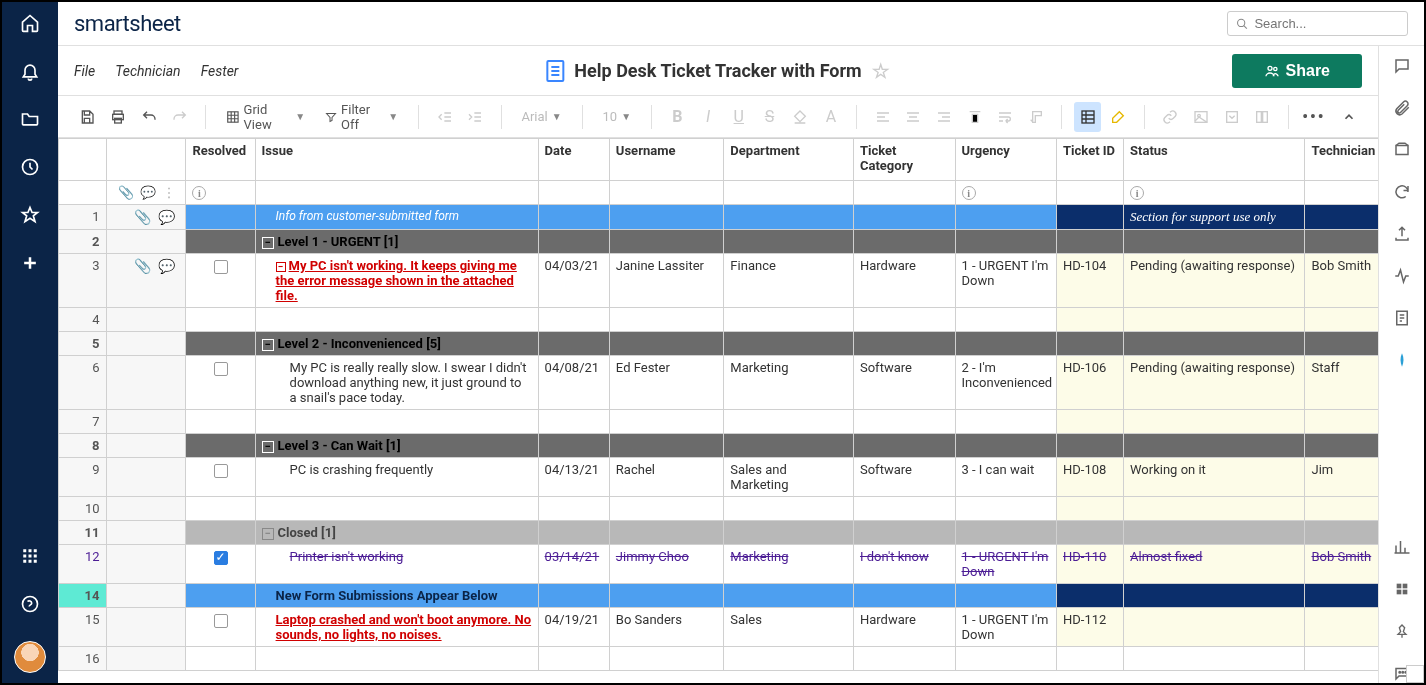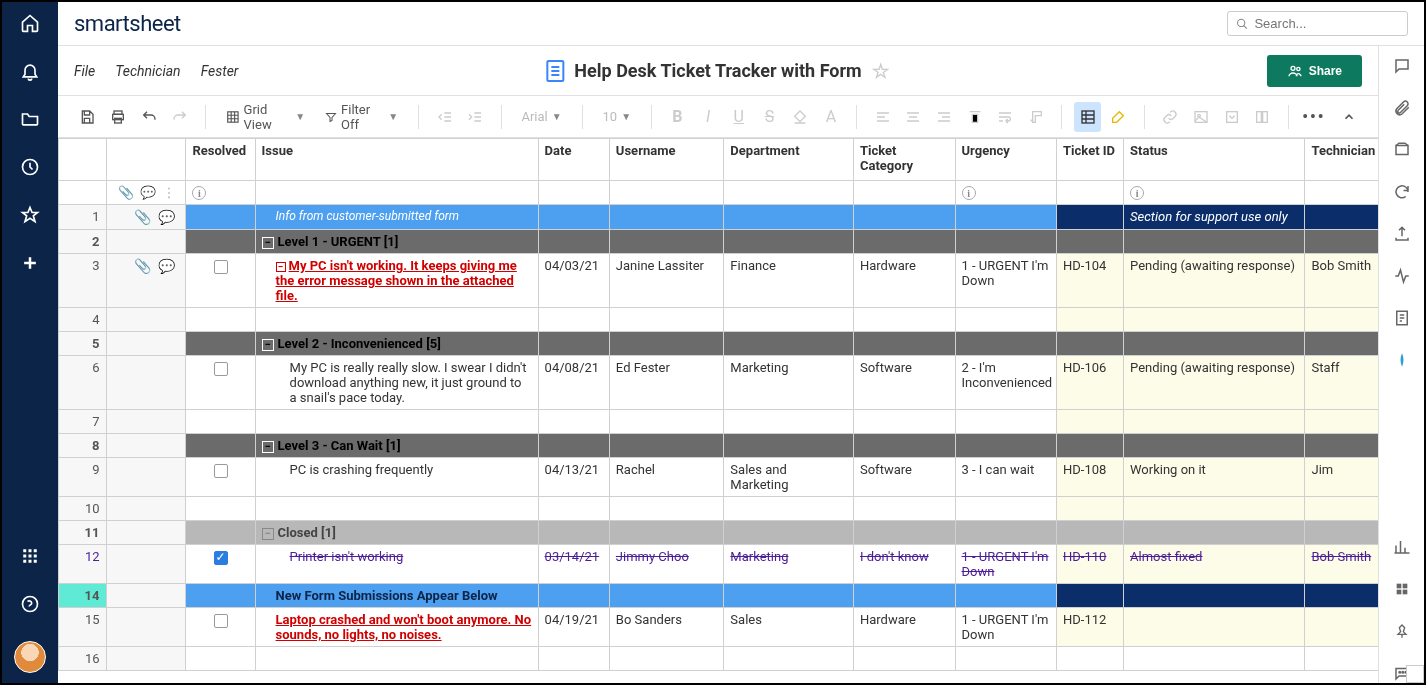--- a/index.html
+++ b/index.html
@@ -19,21 +19,21 @@
 .search { margin-left:auto; border:1px solid #ccc; border-radius:3px; padding:4px 8px; width:181px; display:flex; align-items:center; gap:6px; color:#888;}
 .search input { border:none; outline:none; font-size:13px; width:100%; }
 
 .menubar { position:absolute; left:56px; top:44px; right:46px; height:50px; border-bottom:1px solid #e0e0e0; display:flex; align-items:center; padding:0 16px; }
 .menubar .menu { display:flex; gap:20px;font-style:italic; }
 .menubar .menu span { cursor:pointer; color:#333; font-size: 14px;}
 .doctitle { position:absolute; left:50%; transform:translateX(-50%); display:flex; align-items:center; gap:10px; font-size:18px; font-weight:700; }
 .doctitle .docicon { width:18px; height:22px; border:2px solid #3a86ff; border-radius:2px; position:relative; }
 .doctitle .docicon::after{content:""; position:absolute; left:3px; right:3px; top:4px; height:2px; background:#3a86ff; box-shadow:0 4px 0 #3a86ff, 0 8px 0 #3a86ff;}
 .star { color:#ccc; font-size:20px; cursor:pointer;}
-.sharebtn { margin-left:auto; background:#0d7a5f; color:#fff; border:none; padding:8px 20px; border-radius:3px; font-size:12px; font-weight:600; cursor:pointer; display:flex; align-items:center; gap:6px;}
+.sharebtn { margin-left:auto; background:#0d7a5f; color:#fff; border:none; padding:8px 32px; border-radius:3px; font-size:16px; font-weight:600; cursor:pointer; display:flex; align-items:center; gap:6px;}
 
 .toolbar { position:absolute; left:56px; top:94px; right:46px; height:42px; border-bottom:1px solid #e0e0e0; display:flex; align-items:center; padding:0 16px; gap:4px; }
 .tbtn { width:30px; height:30px; display:flex; align-items:center; justify-content:center; color:#555; cursor:pointer; border-radius:3px; font-size: 16px;}
 .tbtn.active { background:#cde4ff; }
 .tbtn.disabled{color:#ccc; cursor:default;}
 .tsep { width:1px; height:24px; background:#e0e0e0; margin:0 8px; }
 .tdrop { display:flex; align-items:center; gap:4px; padding:0 8px; height:30px; cursor:pointer; color:#555; font-size: 13px;}
 .tdrop .caret{ font-size:10px; color:#888;}
 
 .gridwrap { position:absolute; left:56px; top:136px; right:46px; bottom:0; overflow:auto; }
@@ -41,21 +41,21 @@
 .grid th, .grid td { border:1px solid #d0d0d0; padding:4px 6px; vertical-align:top; font-size:13px; overflow:hidden;}
 .grid th { background:#fff; text-align:left; font-weight:700; height:42px; position:sticky; top:0; z-index:2;}
 .grid .subhdr td { background:#fff; height:22px; color:#888;}
 .rownum { width:44px; text-align:right; color:#555; background:#f7f7f7; padding-right:8px;}
 .indcol { width:74px; background:#f7f7f7;}
 .chkcol { width:64px; text-align:center;}
 col.c-resolved{width:64px;} col.c-issue{width:262px;} col.c-date{width:66px;} col.c-user{width:106px;} col.c-dept{width:120px;} col.c-cat{width:94px;} col.c-urg{width:94px;} col.c-tid{width:62px;} col.c-status{width:168px;} col.c-tech{width:80px;}
 
 .bluehdr td { background:#4d9ff0; color:#fff;}
 .bluehdr .issue { font-style:italic; font-size:12px;}
-.navyhdr { background:#0b2e6b !important; color:#fff; font-style:italic; font-size:12px;}
+.navyhdr { background:#0b2e6b !important; color:#fff; font-style:italic; font-size:12px;font-family:Liberation Serif, serif;}
 .grouphdr td { background:#6b6b6b; color:#000000; font-weight:700;}
 .collapse { display:inline-block; width:12px; height:12px; border:1px solid #fff; text-align:center; line-height:9px; font-size:11px; margin-right:4px; cursor:pointer;}
 .collapse.dark{border-color:#888; color:#888;}
 .closedhdr td { background:#b8b8b8; color:#444; font-weight:700;}
 .redtext { color:#d00000; font-weight:700;text-decoration:underline;}
 .strike td { color:#4c1d95; text-decoration:line-through;}
 .yellowcell { background:#fdfce8 !important;}
 .newsubhdr td { background:#4d9ff0; color:#0b2447; font-weight:700;}
 .newsubhdr .navycol{background:#0b2e6b !important;}
 .chk { width:14px; height:14px; display:inline-block; border:1px solid #999; border-radius:2px; vertical-align:middle; background:#fff;}

